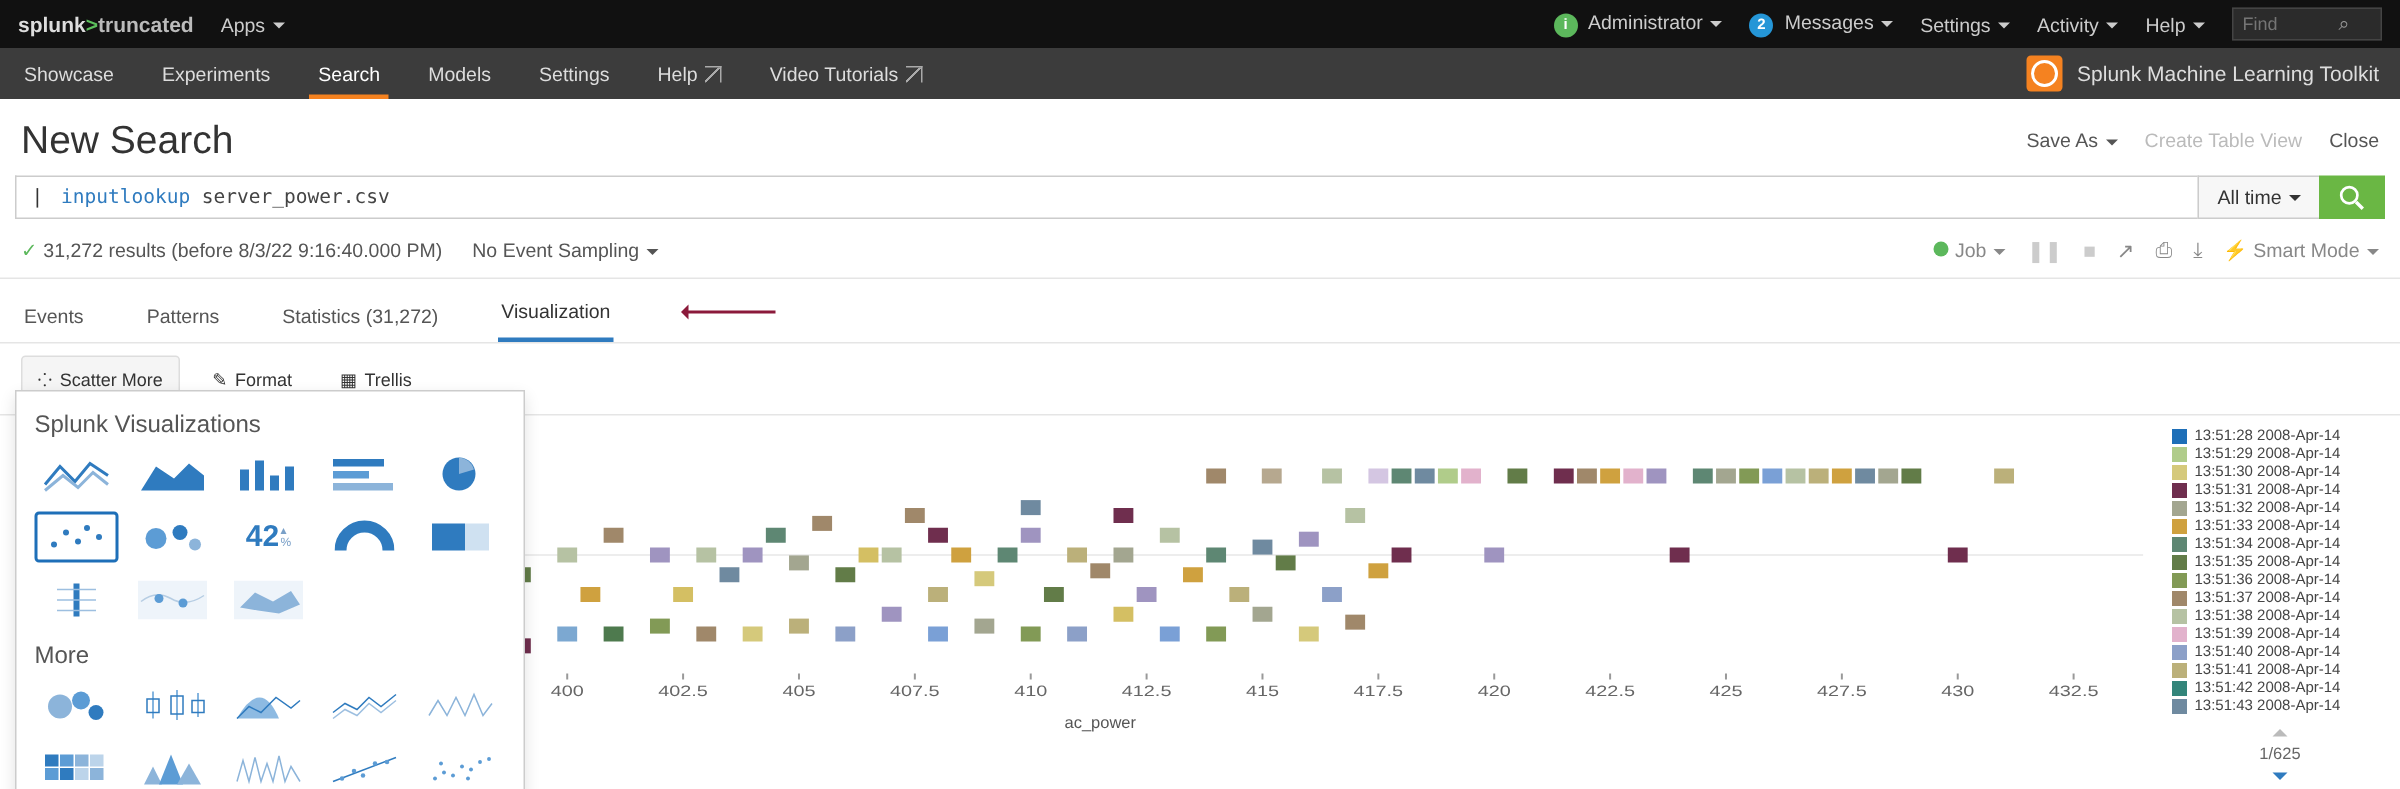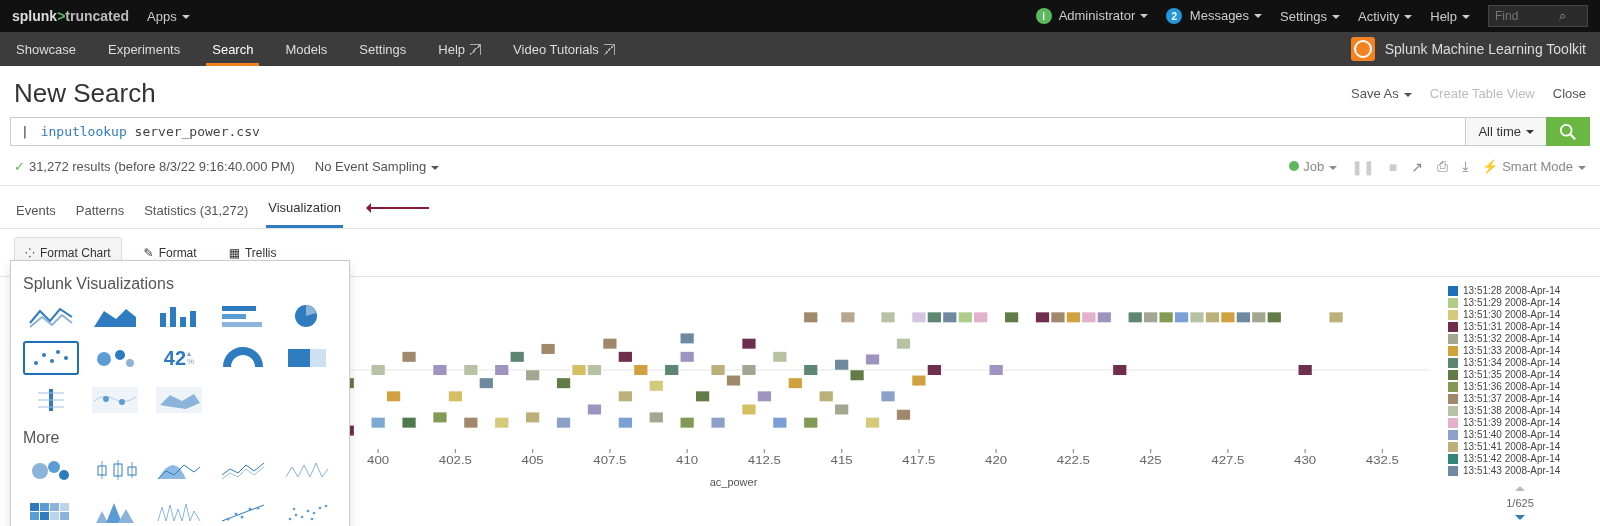--- a/index.html
+++ b/index.html
@@ -43,21 +43,21 @@
   .runbtn svg{fill:#fff;}
   
   .statusrow{ display:flex; justify-content:space-between; align-items:center; padding:4px 14px 10px; color:#555; border-bottom:1px solid #e5e5e5;}
   .statusrow .left{ display:flex; align-items:center; gap:20px;}
   .check{ color:#5cb85c; margin-right:4px;}
   .statusrow .right{ display:flex; align-items:center; gap:14px; color:#888;}
   .statusrow .picon{ font-size:14px; cursor:pointer;}
   .jobdot{ width:10px;height:10px;border-radius:50%;background:#5cb85c;display:inline-block;margin-right:4px;}
   .lightning{ color:#555;}
   
-  .rtabs{ display:flex; gap:16px; padding:8px 14px 0; border-bottom:1px solid #e5e5e5; align-items:flex-end; position:relative;}
+  .rtabs{ display:flex; gap:38px; padding:8px 14px 0; border-bottom:1px solid #e5e5e5; align-items:flex-end; position:relative;}
   .rtab{ padding:6px 2px 10px; color:#555; cursor:pointer; font-size:13px;}
   .rtab.active{ color:#333; border-bottom:3px solid #2f7bbf; font-weight:500;}
   .arrow-ann{ display:inline-block; width:60px; height:2px; background:#8b1a3b; position:relative; margin-left:10px; align-self:center; margin-bottom:6px;}
   .arrow-ann::before{content:"";position:absolute;left:-8px;top:-4px;border:5px solid transparent;border-right-color:#8b1a3b;}
   
   .vfrow{ display:flex; align-items:center; gap:12px; padding:8px 14px; border-bottom:1px solid #e5e5e5;}
   .vbtn{ border:1px solid #ddd; background:#f5f5f5; padding:6px 10px; border-radius:3px; color:#333; cursor:pointer; font-size:12px; display:flex; align-items:center; gap:5px;}
   .vbtn.plain{ border:none; background:none;}
   
   .vizpicker{ position:absolute; left:10px; top:260px; width:340px; background:#fff; border:1px solid #ccc; box-shadow:0 4px 10px rgba(0,0,0,.12); padding:10px 12px 14px; z-index:20;}
@@ -171,21 +171,21 @@
   <div class="rtab">Events</div>
   <div class="rtab">Patterns</div>
   <div class="rtab">Statistics (31,272)</div>
   <div class="rtab active">Visualization</div>
   <span class="arrow-ann"></span>
 </div>
 
 <div class="vfrow">
   <div class="vbtn">
       <span>⁘</span>
-      <span>Format Chart</span>
+      <span>Scatter More</span>
     </div>
   <div class="vbtn plain">
       <span>✎</span>
       <span>Format</span>
     </div>
   <div class="vbtn plain">
       <span>▦</span>
       <span>Trellis</span>
     </div>
 </div>

